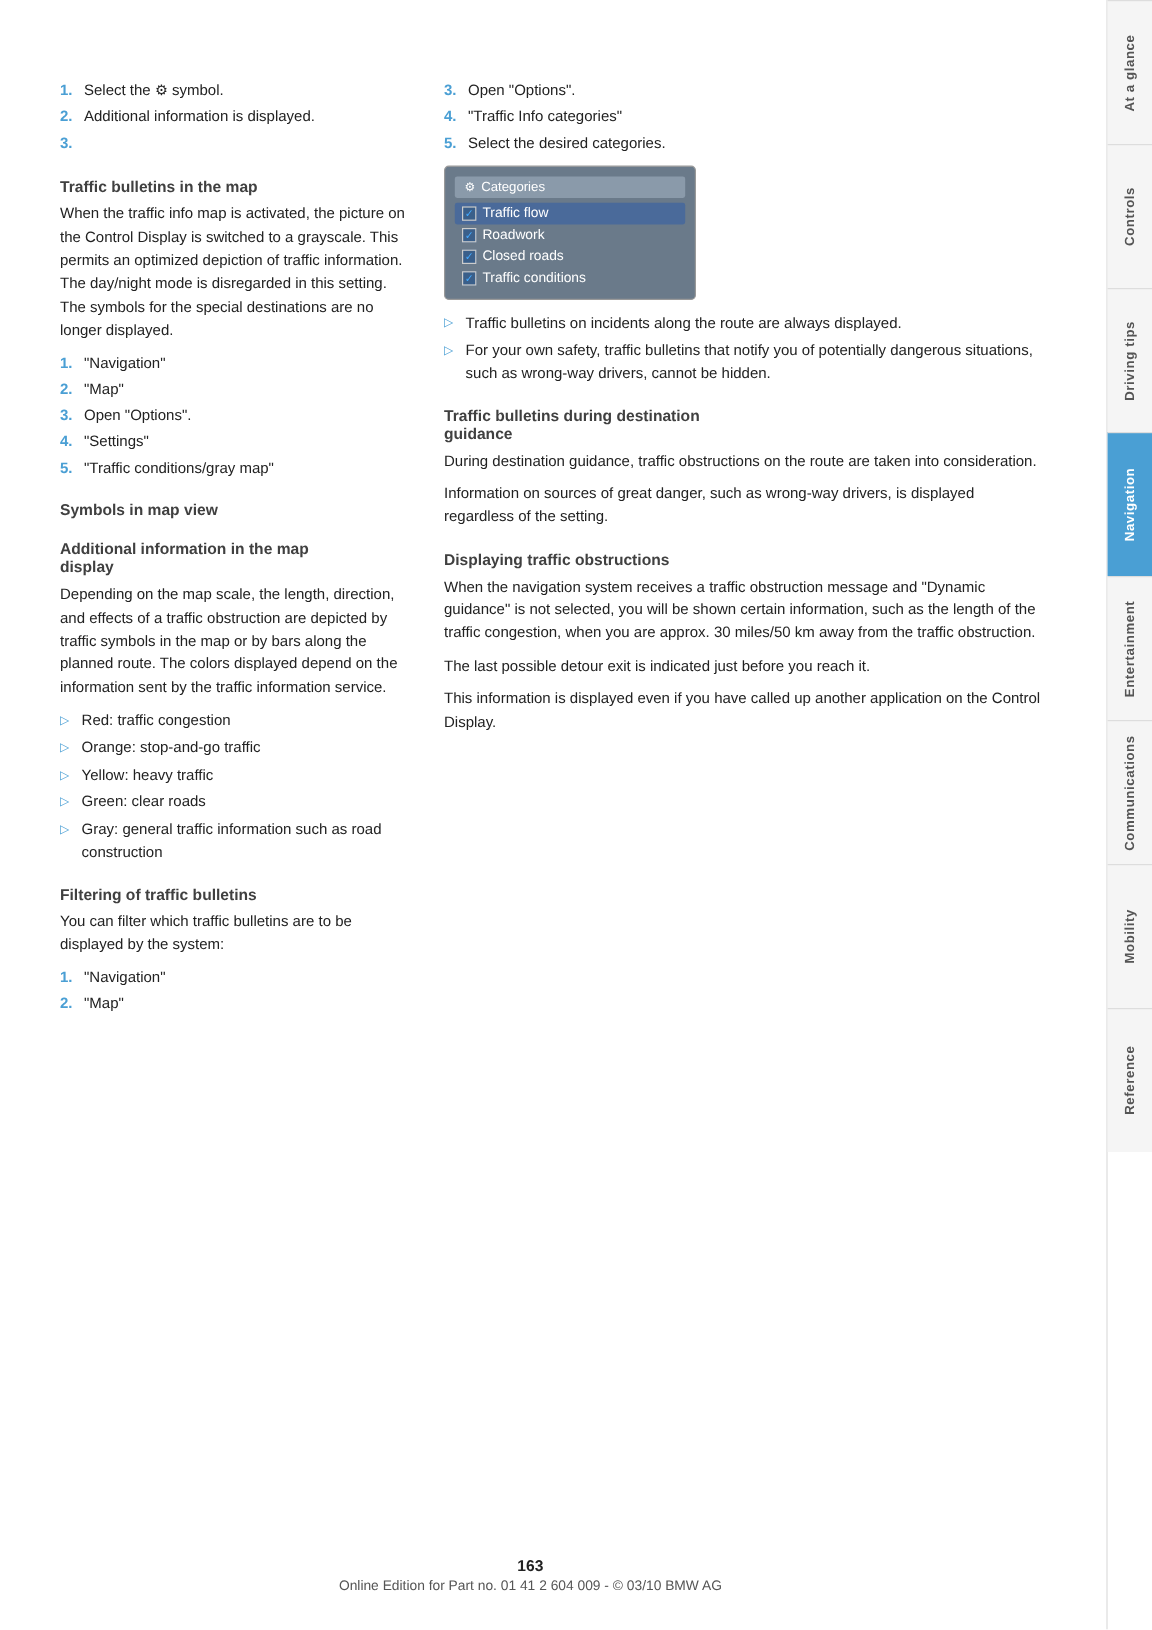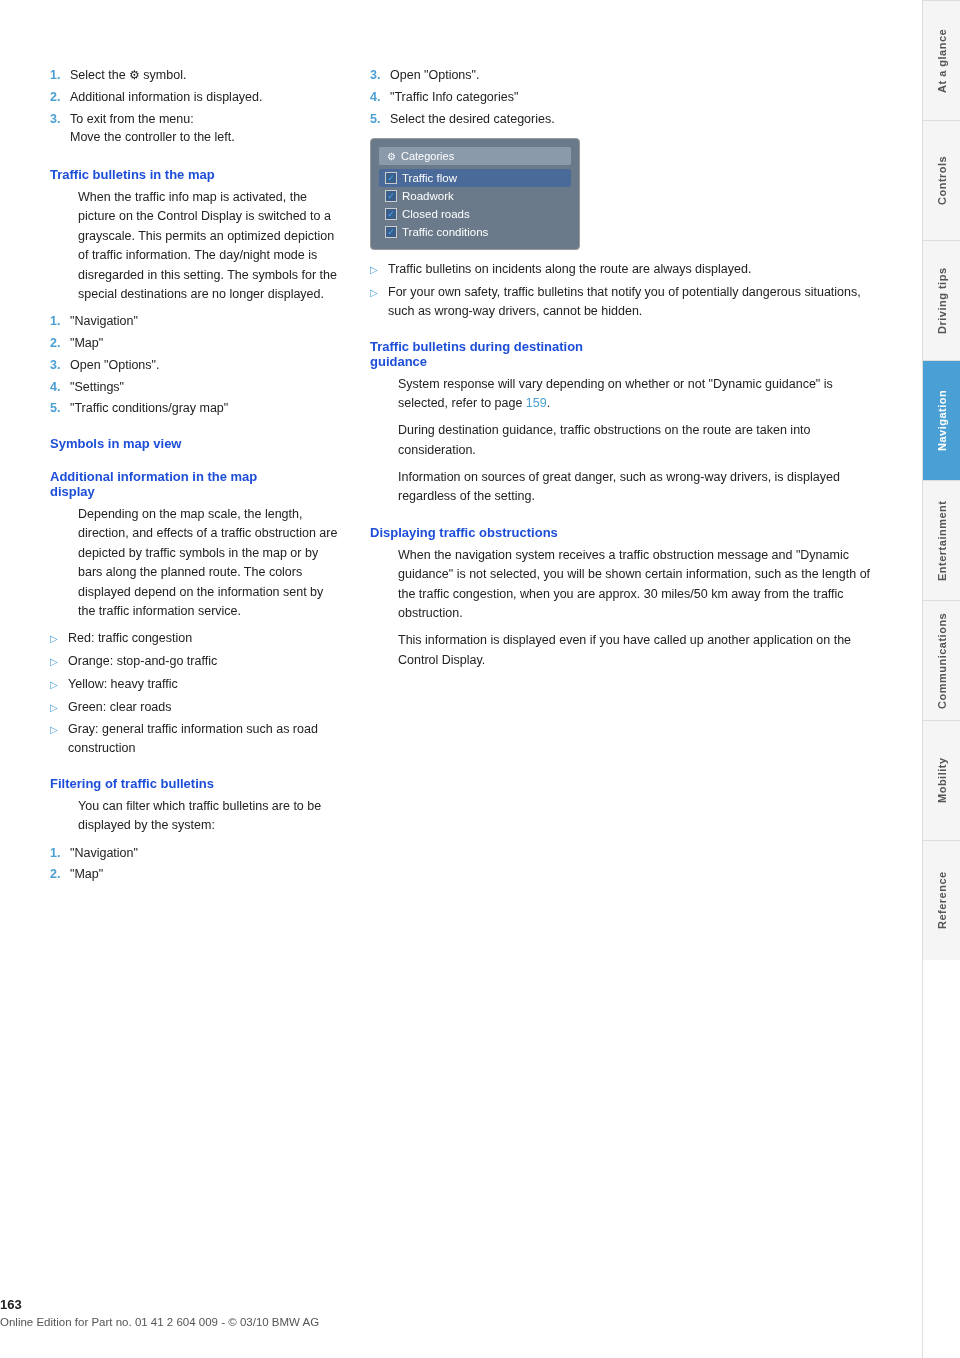--- a/index.html
+++ b/index.html
@@ -72,38 +72,37 @@
       width: 290px;
       flex-shrink: 0;
     }
 
     .col-right {
       flex: 1;
     }
 
     
     .section-heading {
-      color: #1d4ed8;
+      color: #404040;
       font-size: 13px;
       font-weight: bold;
       margin-bottom: 6px;
       margin-top: 18px;
     }
 
     .section-heading:first-child {
       margin-top: 0;
     }
 
     
     .body-text {
       font-size: 12.5px;
       line-height: 1.55;
       color: #222;
       margin-bottom: 8px;
-      margin-left: 28px;
     }
 
     
     .numbered-list {
       list-style: none;
       padding: 0;
       margin: 6px 0 10px 0;
     }
 
     .numbered-list li {
@@ -189,21 +188,21 @@
       font-size: 9px;
       color: #4af;
     }
 
     
     .page-footer {
       position: absolute;
       bottom: 30px;
       left: 0;
       right: 38px;
-      text-align: left;
+      text-align: center;
       font-size: 11.5px;
       color: #555;
     }
 
     .page-number {
       font-size: 13px;
       color: #222;
       font-weight: bold;
       margin-bottom: 4px;
     }
@@ -264,21 +263,20 @@
           <li>
             <span class="num">1.</span>
             <span>Select the <span class="gear-icon">⚙</span> symbol.</span>
           </li>
           <li>
             <span class="num">2.</span>
             <span>Additional information is displayed.</span>
           </li>
           <li>
             <span class="num">3.</span>
-            <span>To exit from the menu:<br>Move the controller to the left.</span>
           </li>
         </ul>
 
         <div class="section-heading">Traffic bulletins in the map</div>
         <p class="body-text">When the traffic info map is activated, the picture on the Control Display is switched to a grayscale. This permits an optimized depiction of traffic information. The day/night mode is disregarded in this setting. The symbols for the special destinations are no longer displayed.</p>
         <ul class="numbered-list">
           <li>
             <span class="num">1.</span>
             <span>"Navigation"</span>
           </li>
@@ -388,26 +386,26 @@
             <span class="arrow">▷</span>
             <span>Traffic bulletins on incidents along the route are always displayed.</span>
           </li>
           <li>
             <span class="arrow">▷</span>
             <span>For your own safety, traffic bulletins that notify you of potentially dangerous situations, such as wrong-way drivers, cannot be hidden.</span>
           </li>
         </ul>
 
         <div class="section-heading">Traffic bulletins during destination<br>guidance</div>
-        <p class="body-text">System response will vary depending on whether or not "Dynamic guidance" is selected, refer to page <a class="link-text">159</a>.</p>
         <p class="body-text">During destination guidance, traffic obstructions on the route are taken into consideration.</p>
         <p class="body-text">Information on sources of great danger, such as wrong-way drivers, is displayed regardless of the setting.</p>
 
         <div class="section-heading">Displaying traffic obstructions</div>
         <p class="body-text">When the navigation system receives a traffic obstruction message and "Dynamic guidance" is not selected, you will be shown certain information, such as the length of the traffic congestion, when you are approx. 30 miles/50 km away from the traffic obstruction.</p>
+        <p class="body-text">The last possible detour exit is indicated just before you reach it.</p>
         <p class="body-text">This information is displayed even if you have called up another application on the Control Display.</p>
 
       </div>
     </div>
 
     <div class="page-footer">
       <div class="page-number">163</div>
       <div>Online Edition for Part no. 01 41 2 604 009 - © 03/10 BMW AG</div>
     </div>
 

